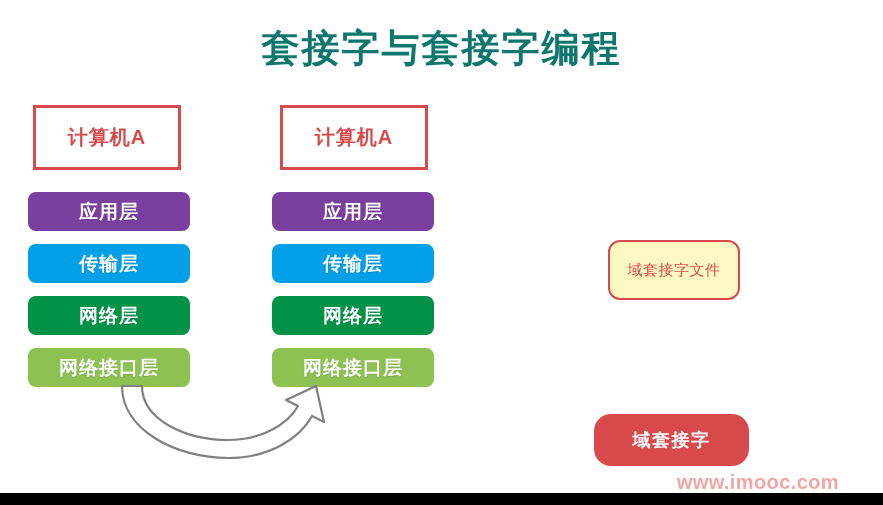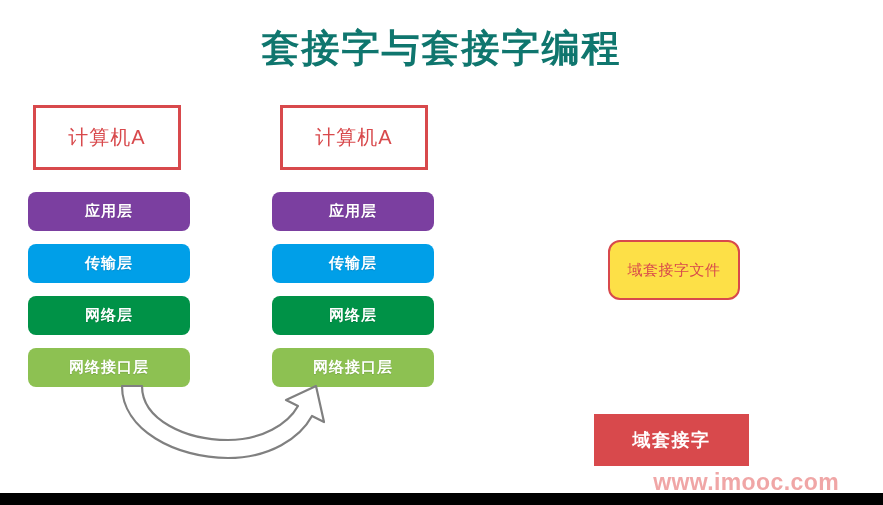--- a/index.html
+++ b/index.html
@@ -41,21 +41,21 @@
     border: 3px solid #d8494c;
     background: #ffffff;
     box-sizing: border-box;
     display: flex;
     align-items: center;
     justify-content: center;
   }
   .computer-box .label {
     font-size: 20px;
     color: #d8494c;
-    font-weight: normal;
+    font-weight: bold;
     letter-spacing: 1px;
   }
   #box-a { left: 33px; top: 105px; }
   #box-b { left: 280px; top: 105px; }
 
   
   .layer-col {
     position: absolute;
     width: 162px;
   }
@@ -66,21 +66,21 @@
     width: 162px;
     height: 39px;
     border-radius: 8px;
     margin-bottom: 13px;
     display: flex;
     align-items: center;
     justify-content: center;
     box-sizing: border-box;
   }
   .layer-bar .layer-label {
-    font-size: 15px;
+    font-size: 19px;
     font-weight: bold;
     color: #ffffff;
     letter-spacing: 1px;
     text-shadow: 0 1px 1px rgba(0,0,0,0.12);
   }
 
   
   #curved-arrow {
     position: absolute;
     left: 110px;
@@ -91,39 +91,39 @@
 
   
   #domain-file-box {
     position: absolute;
     left: 608px;
     top: 240px;
     width: 132px;
     height: 60px;
     border: 2px solid #d8494c;
     border-radius: 12px;
-    background: #fde047;
+    background: #fef9c3;
     box-sizing: border-box;
     display: flex;
     align-items: center;
     justify-content: center;
   }
   #domain-file-box .label {
     font-size: 15px;
     color: #d8494c;
     letter-spacing: 0.5px;
   }
 
   #domain-socket-button {
     position: absolute;
     left: 594px;
     top: 414px;
     width: 155px;
     height: 52px;
-    border-radius: 0;
+    border-radius: 17px;
     background: #d8494c;
     display: flex;
     align-items: center;
     justify-content: center;
   }
   #domain-socket-button .label {
     font-size: 18px;
     font-weight: bold;
     color: #ffffff;
     letter-spacing: 1.5px;
@@ -136,21 +136,21 @@
     top: 470px;
     width: 883px;
     height: 24px;
     display: flex;
     align-items: center;
     justify-content: flex-end;
     padding-right: 12px;
     box-sizing: border-box;
   }
   #footer-url {
-    font-size: 23px;
+    font-size: 20px;
     font-weight: bold;
     color: #f0a6a6;
     letter-spacing: 0.4px;
     margin-right: 32px;
   }
   #footer-brand {
     display: flex;
     align-items: center;
   }
   #imooc-logo-icon {

